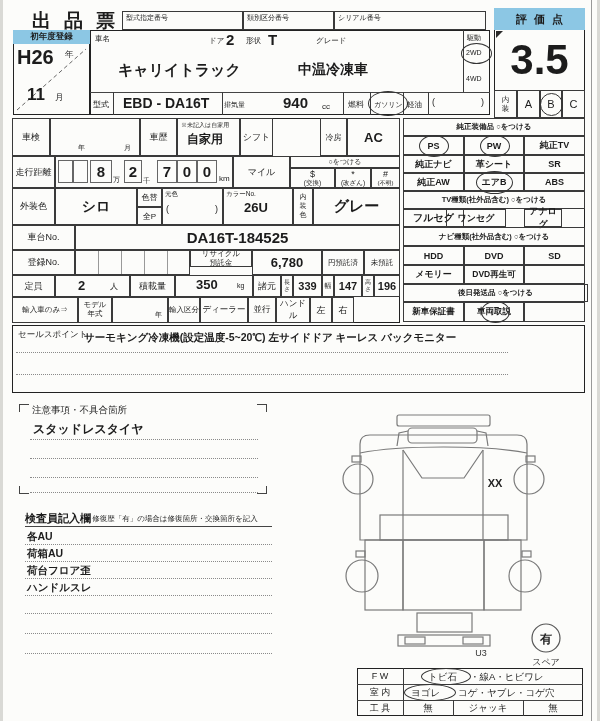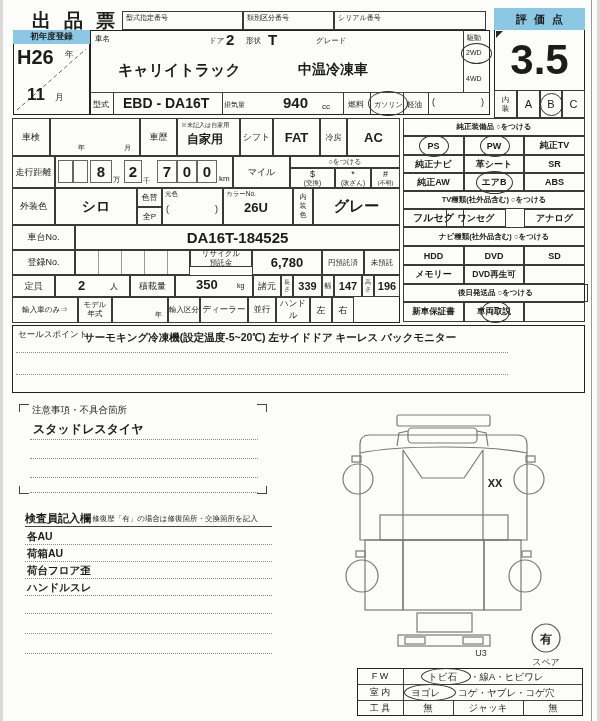--- a/index.html
+++ b/index.html
@@ -100,21 +100,20 @@
 
   <div class="a bd c" style="left:12px;top:118px;width:38px;height:38px;font-size:9px">車検</div>
   <div class="a bd" style="left:50px;top:118px;width:90px;height:38px"></div>
   <span class="lb" style="left:78px;top:143px">年</span>
   <span class="lb" style="left:124px;top:143px">月</span>
   <div class="a bd c" style="left:140px;top:118px;width:37px;height:38px;font-size:9px">車歴</div>
   <div class="a bd" style="left:177px;top:118px;width:63px;height:38px"></div>
   <span class="a nw" style="left:181px;top:121px;font-size:6px">※未記入は自家用</span>
   <span class="a b nw" style="left:187px;top:131px;font-size:12px">自家用</span>
   <div class="a bd c" style="left:240px;top:118px;width:33px;height:38px;font-size:9px">シフト</div>
-  <div class="a bd c b" style="left:273px;top:118px;width:47px;height:38px;font-size:13px">FAT</div>
   <div class="a bd c" style="left:320px;top:118px;width:27px;height:38px;font-size:8px">冷房</div>
   <div class="a bd c b" style="left:347px;top:118px;width:53px;height:38px;font-size:13px">AC</div>
 
   <div class="a bd c" style="left:12px;top:156px;width:43px;height:32px;font-size:9px">走行距離</div>
   <div class="a bd" style="left:55px;top:156px;width:178px;height:32px"></div>
   <div class="dig" style="left:58px;top:160px;width:15px;height:23px"></div>
   <div class="dig" style="left:73px;top:160px;width:15px;height:23px"></div>
   <div class="dig" style="left:90px;top:160px;width:22px;height:23px">8</div>
   <span class="a nw" style="left:113px;top:175px;font-size:7px">万</span>
   <div class="dig" style="left:124px;top:160px;width:18px;height:23px">2</div>
@@ -215,21 +214,21 @@
   <div class="a bd c b" style="left:403px;top:155px;width:61px;height:18px;font-size:9px">純正ナビ</div>
   <div class="a bd c b" style="left:464px;top:155px;width:60px;height:18px;font-size:9px">革シート</div>
   <div class="a bd c b" style="left:524px;top:155px;width:61px;height:18px;font-size:9px">SR</div>
   <div class="a bd c b" style="left:403px;top:173px;width:61px;height:18px;font-size:9px">純正AW</div>
   <div class="a bd c b" style="left:464px;top:173px;width:60px;height:18px;font-size:9px">エアB</div>
   <div class="a bd c b" style="left:524px;top:173px;width:61px;height:18px;font-size:9px">ABS</div>
   <div class="ell" style="left:476px;top:171px;width:35px;height:21px"></div>
   <div class="a bd c b" style="left:403px;top:191px;width:182px;height:18px;font-size:7.5px">TV種類(社外品含む) ○をつける</div>
   <div class="a bd c b" style="left:403px;top:209px;width:61px;height:18px;font-size:10px">フルセグ</div>
   <div class="a bd c b" style="left:446px;top:209px;width:60px;height:18px;font-size:9px">ワンセグ</div>
-  <div class="a bd c b" style="left:524px;top:209px;width:61px;height:18px;font-size:9px">アナログ</div>
+  <div class="a bd c b" style="left:524px;top:209px;width:38px;height:18px;font-size:9px">アナログ</div>
   <div class="a bd c b" style="left:403px;top:227px;width:182px;height:19px;font-size:7.5px">ナビ種類(社外品含む) ○をつける</div>
   <div class="a bd c b" style="left:403px;top:246px;width:61px;height:19px;font-size:9px">HDD</div>
   <div class="a bd c b" style="left:464px;top:246px;width:60px;height:19px;font-size:9px">DVD</div>
   <div class="a bd c b" style="left:524px;top:246px;width:61px;height:19px;font-size:9px">SD</div>
   <div class="a bd c b" style="left:403px;top:265px;width:61px;height:19px;font-size:9px">メモリー</div>
   <div class="a bd c b" style="left:464px;top:265px;width:60px;height:19px;font-size:8.5px">DVD再生可</div>
   <div class="a bd" style="left:524px;top:265px;width:61px;height:19px"></div>
   <div class="a bd c b" style="left:403px;top:284px;width:185px;height:18px;font-size:7.5px">後日発送品 ○をつける</div>
   <div class="a bd c b" style="left:403px;top:302px;width:61px;height:20px;font-size:8.5px">新車保証書</div>
   <div class="a bd c b" style="left:464px;top:302px;width:60px;height:20px;font-size:8.5px">車両取説</div>

